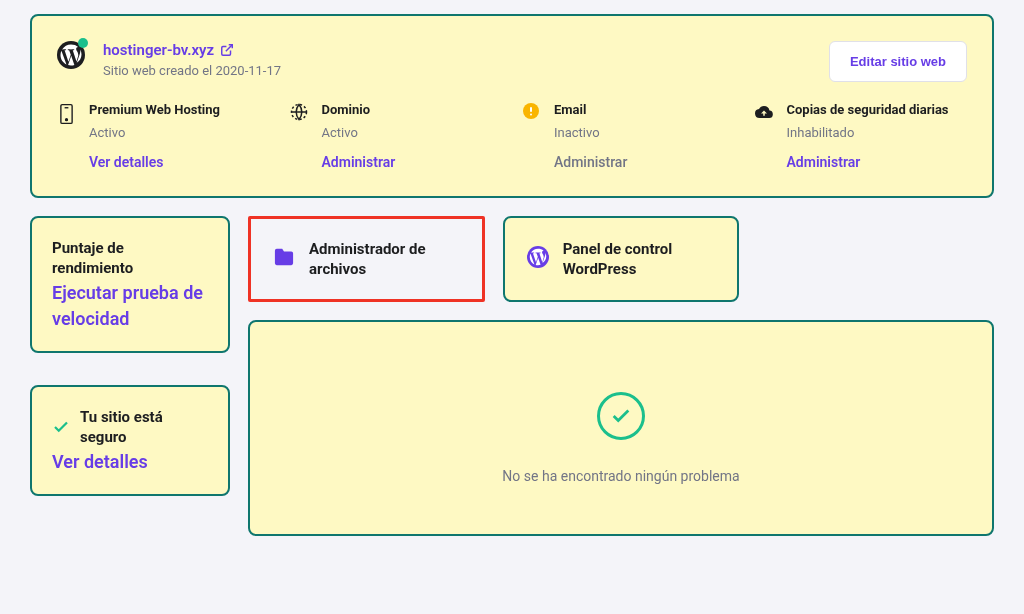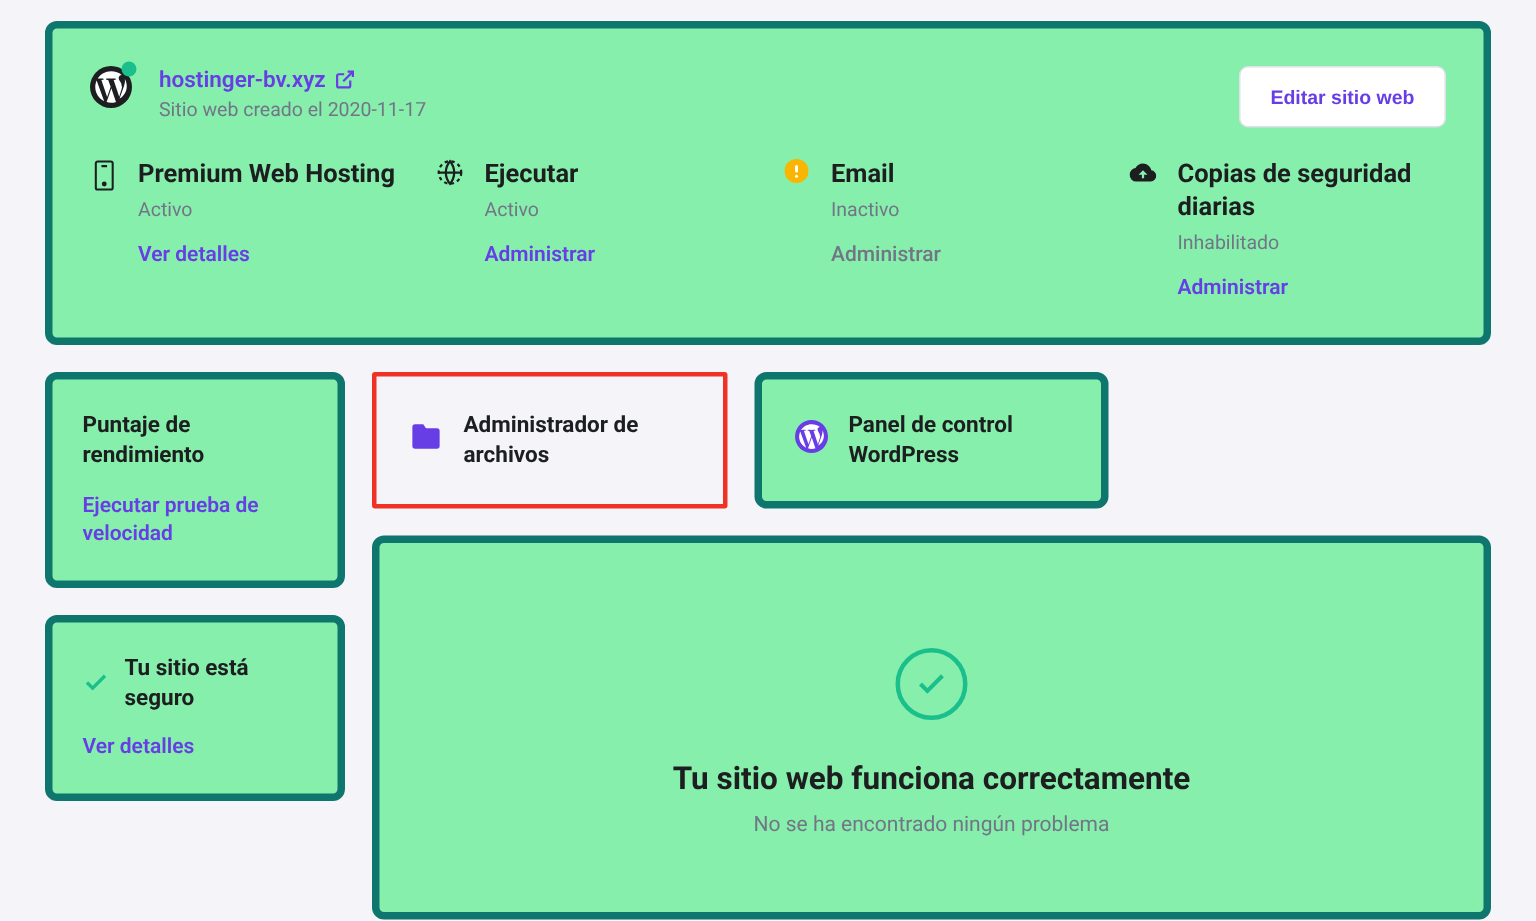--- a/index.html
+++ b/index.html
@@ -5,22 +5,22 @@
     * { box-sizing: border-box; margin: 0; padding: 0; }
     body {
       font-family: -apple-system, BlinkMacSystemFont, "Segoe UI", Roboto, sans-serif;
       background: #f4f4f9;
       padding: 14px 30px;
       width: 1024px;
       height: 614px;
     }
     a { text-decoration: none; }
     .card {
-      background: #86efac;
-      border: 5px solid #0f766e;
+      background: #fef9c3;
+      border: 2px solid #0f766e;
       border-radius: 8px;
     }
     .header-card {
       padding: 25px;
       margin-bottom: 18px;
     }
     .header-top {
       display: flex;
       align-items: flex-start;
       justify-content: space-between;
@@ -80,21 +80,21 @@
       flex-shrink: 0;
       display: flex;
       align-items: center;
       justify-content: center;
       width: 18px;
       margin-top: 1px;
     }
     .service-title {
       font-weight: 700;
       color: #1d1e20;
-      font-size: 17px;
+      font-size: 13px;
       line-height: 1.3;
     }
     .service-status {
       color: #727586;
       font-size: 13px;
       margin-top: 6px;
     }
     .service-link {
       color: #673de6;
       font-weight: 600;
@@ -113,42 +113,42 @@
       gap: 18px;
     }
     .right-col {
       display: flex;
       flex-direction: column;
       gap: 18px;
     }
     .left-col {
       display: flex;
       flex-direction: column;
-      gap: 18px;
+      gap: 32px;
     }
     .small-card {
       padding: 20px;
     }
     .small-title {
       font-weight: 700;
       color: #1d1e20;
       font-size: 15px;
       line-height: 1.35;
     }
     .small-sub {
       color: #727586;
       font-size: 13px;
       margin-top: 8px;
       line-height: 1.4;
     }
     .small-link {
       color: #673de6;
       font-weight: 600;
-      font-size: 14px;
-      margin-top: 14px;
+      font-size: 18px;
+      margin-top: 2px;
       display: inline-block;
       line-height: 1.4;
     }
     .tile {
       padding: 20px 22px;
       display: flex;
       align-items: center;
       gap: 14px;
       min-height: 72px;
       cursor: pointer;
@@ -243,21 +243,21 @@
 
     <div class="service">
       <span class="icon-wrap">
         <svg width="18" height="18" viewBox="0 0 24 24" fill="none" stroke="#1d1e20" stroke-width="2">
             <circle cx="12" cy="12" r="10" stroke-dasharray="3 3"></circle>
             <path d="M2 12h20"></path>
             <path d="M12 2a15.3 15.3 0 0 1 0 20 15.3 15.3 0 0 1 0-20z"></path>
           </svg>
       </span>
       <div>
-        <div class="service-title">Ejecutar</div>
+        <div class="service-title">Dominio</div>
         <div class="service-status">Activo</div>
         <a class="service-link">Administrar</a>
       </div>
     </div>
 
     <div class="service">
       <span class="icon-wrap">
         <svg width="16" height="16" viewBox="0 0 16 16">
             <circle cx="8" cy="8" r="8" fill="#f9b500"></circle>
             <rect x="7" y="4" width="2" height="5" rx="1" fill="#fff"></rect>
@@ -327,17 +327,16 @@
         <span class="tile-title">Panel de control WordPress</span>
       </div>
     </div>
 
     <div class="card status-card">
       <div class="status-icon">
         <svg width="22" height="22" viewBox="0 0 24 24" fill="none" stroke="#1bbf8c" stroke-width="3">
             <polyline points="20 6 9 17 4 12"></polyline>
           </svg>
       </div>
-      <div class="status-title">Tu sitio web funciona correctamente</div>
       <div class="status-sub">No se ha encontrado ningún problema</div>
     </div>
   </div>
 </div>
 
 </body></html>

